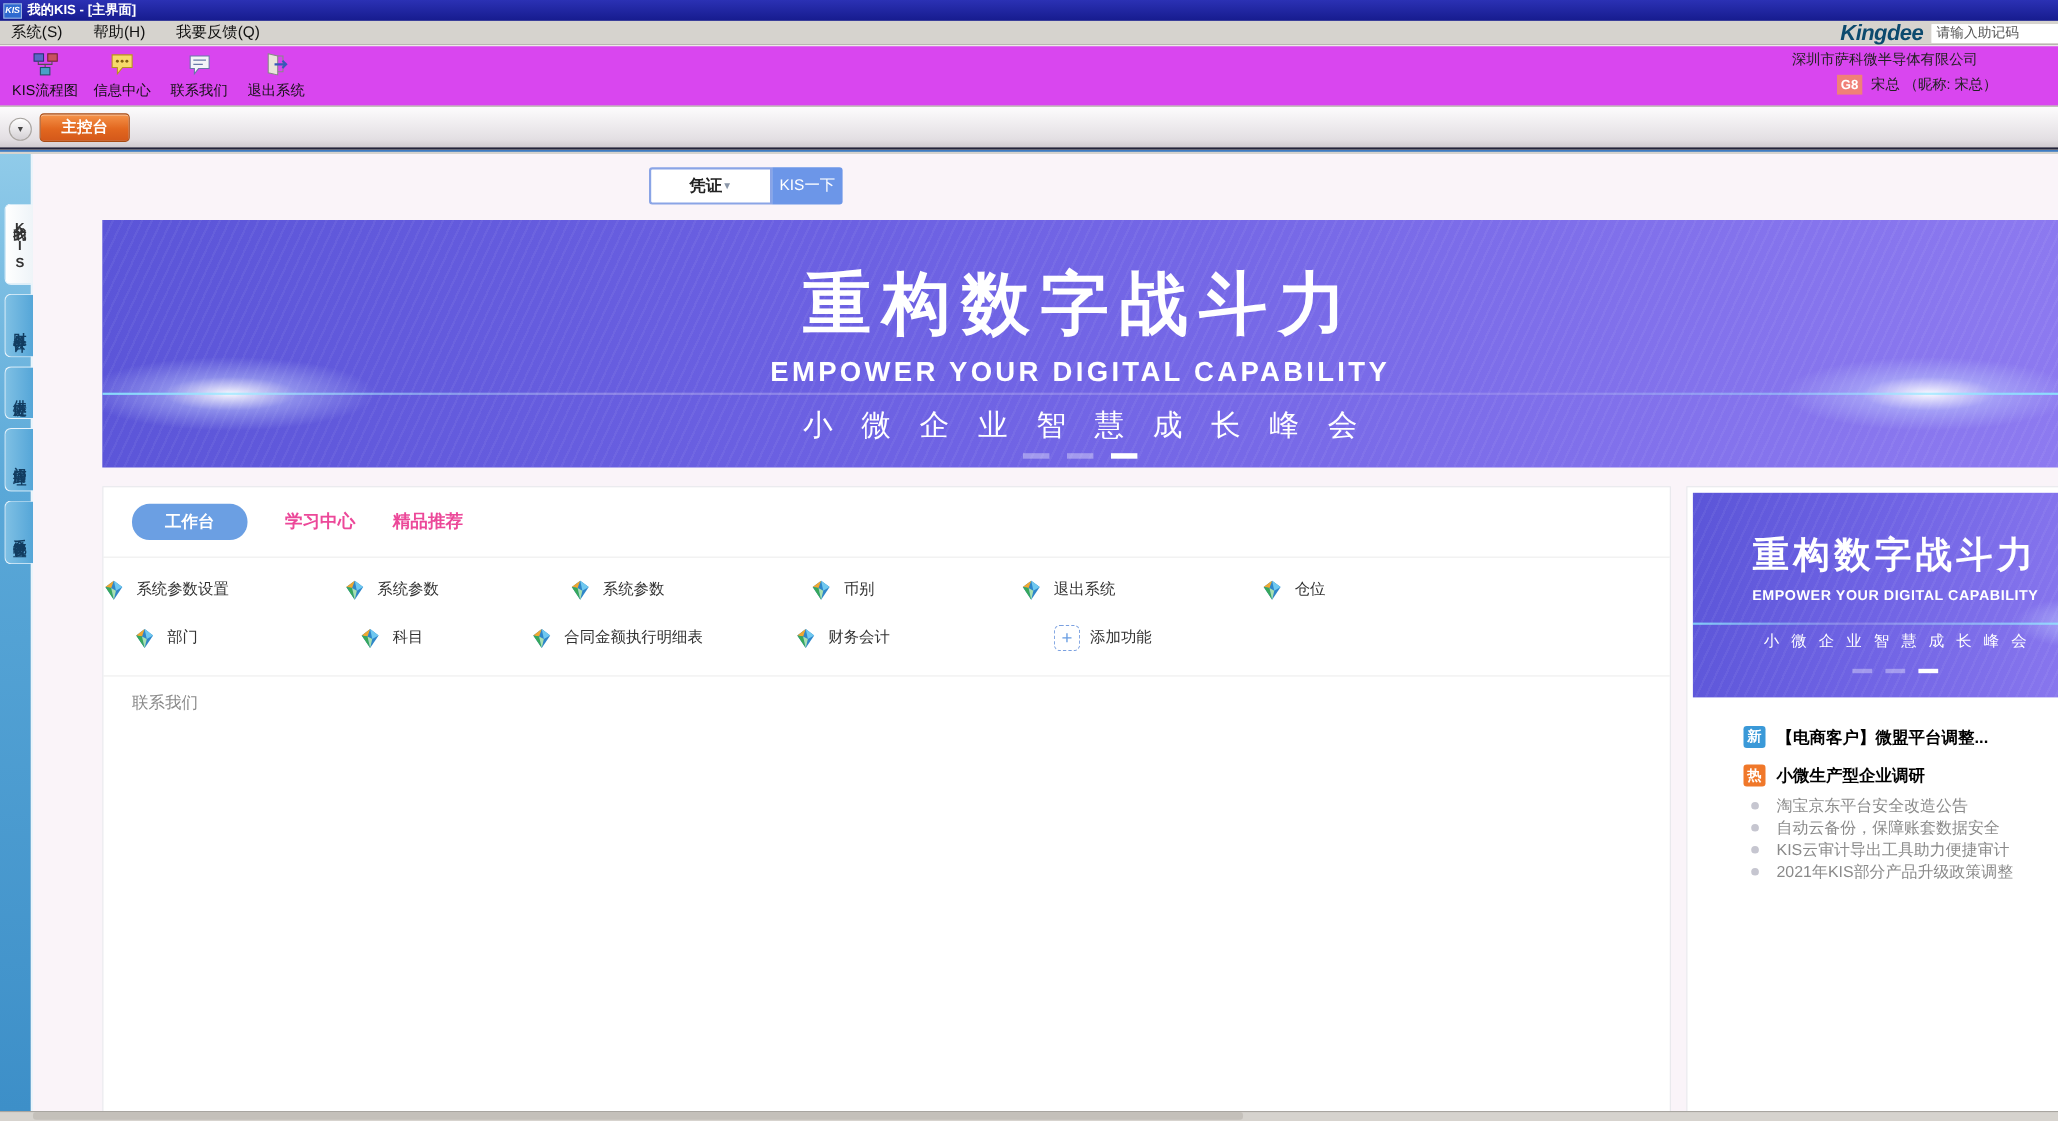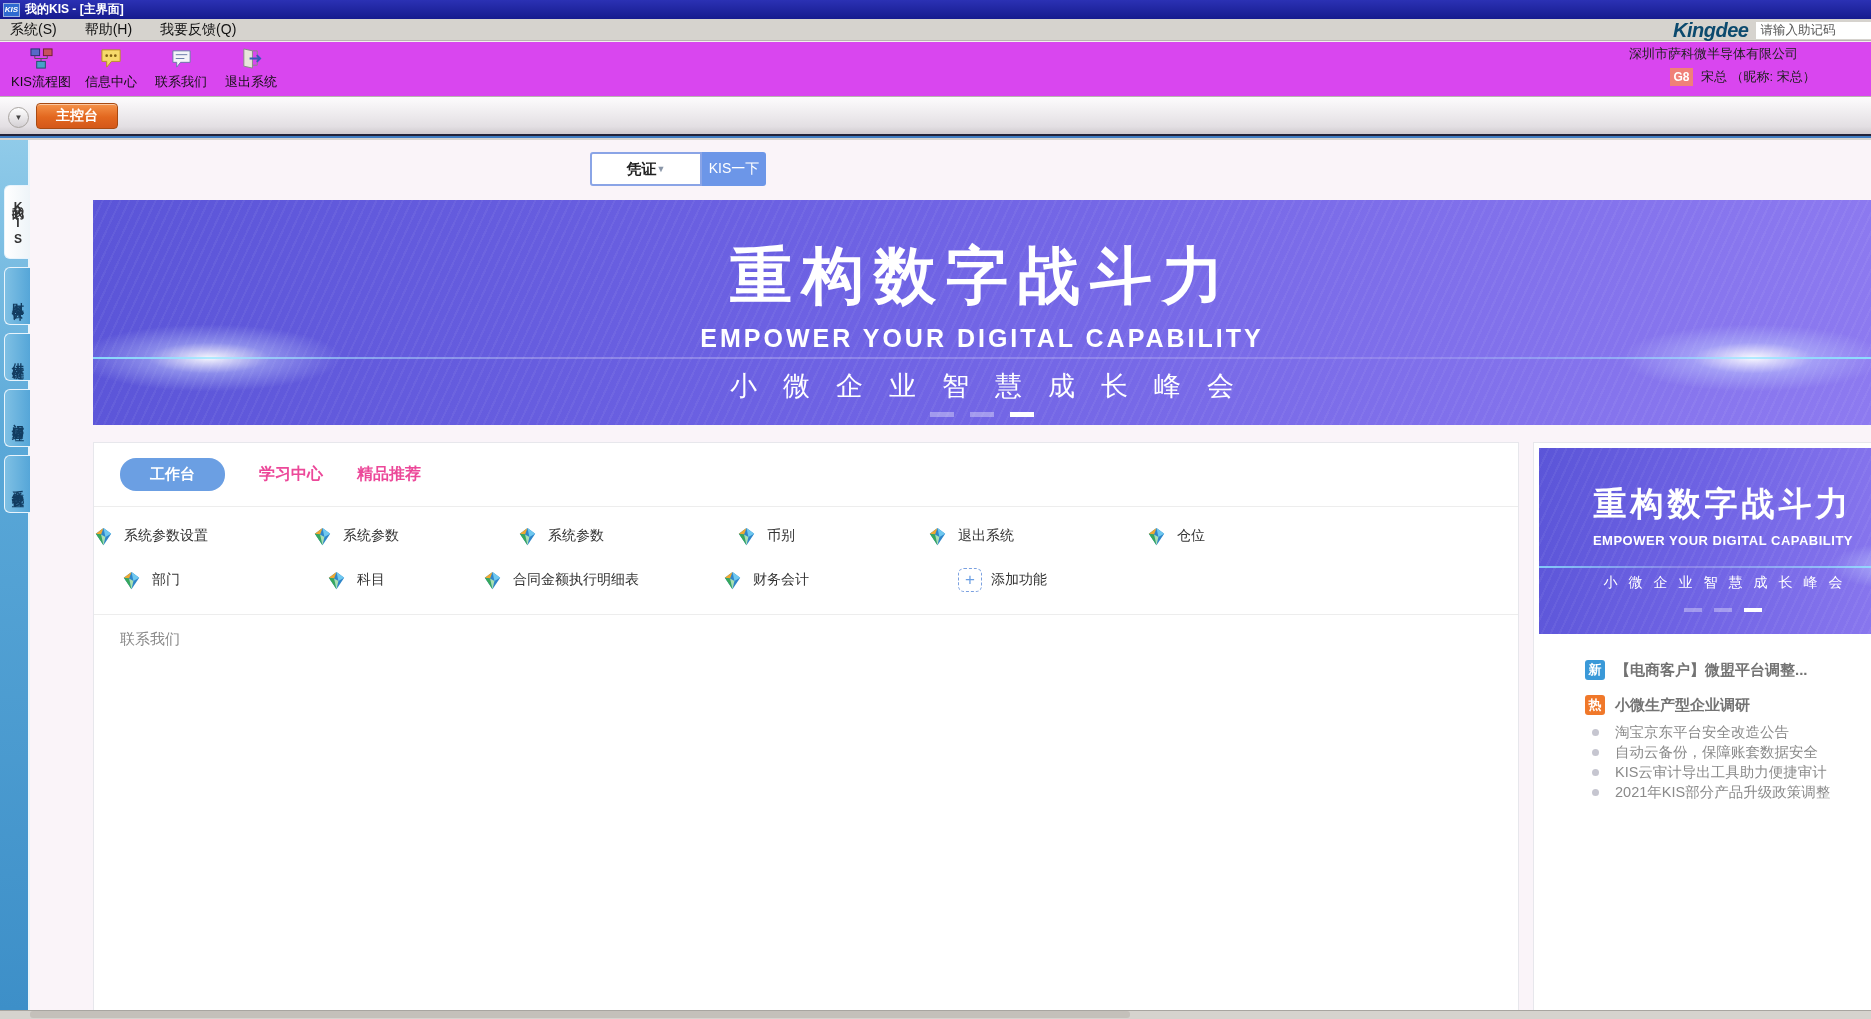--- a/index.html
+++ b/index.html
@@ -154,21 +154,21 @@
 
   .news-list { padding:26px 0 0 46px; }
   .news-item { display:flex; align-items:center; gap:10px; margin-bottom:15px;
     font-size:14.5px; color:#8a8a8a; white-space:nowrap; cursor:pointer; }
   .badge { width:20px; height:20px; border-radius:3px; color:#fff; font-size:13px; font-weight:bold;
     display:flex; align-items:center; justify-content:center; flex:0 0 auto; }
   .news-item.new .badge { background:#3a99d8; }
   .news-item.hot .badge { background:#f0782a; }
   .news-item.dot .badge { background:transparent; }
   .news-item.dot .badge::before { content:""; width:7px; height:7px; border-radius:50%; background:#c6c6d0; }
-  .news-item.new .news-label, .news-item.hot .news-label { color:#737373; font-weight:bold; font-size:15px; }
+  .news-item.new .news-label, .news-item.hot .news-label { color:#000000; font-weight:bold; font-size:15px; }
 </style>
 </head>
 <body>
 
 <div class="titlebar">
   <span class="kis-logo">KIS</span>
   <span>我的KIS - [主界面]</span>
 </div>
 
 <div class="menubar">

